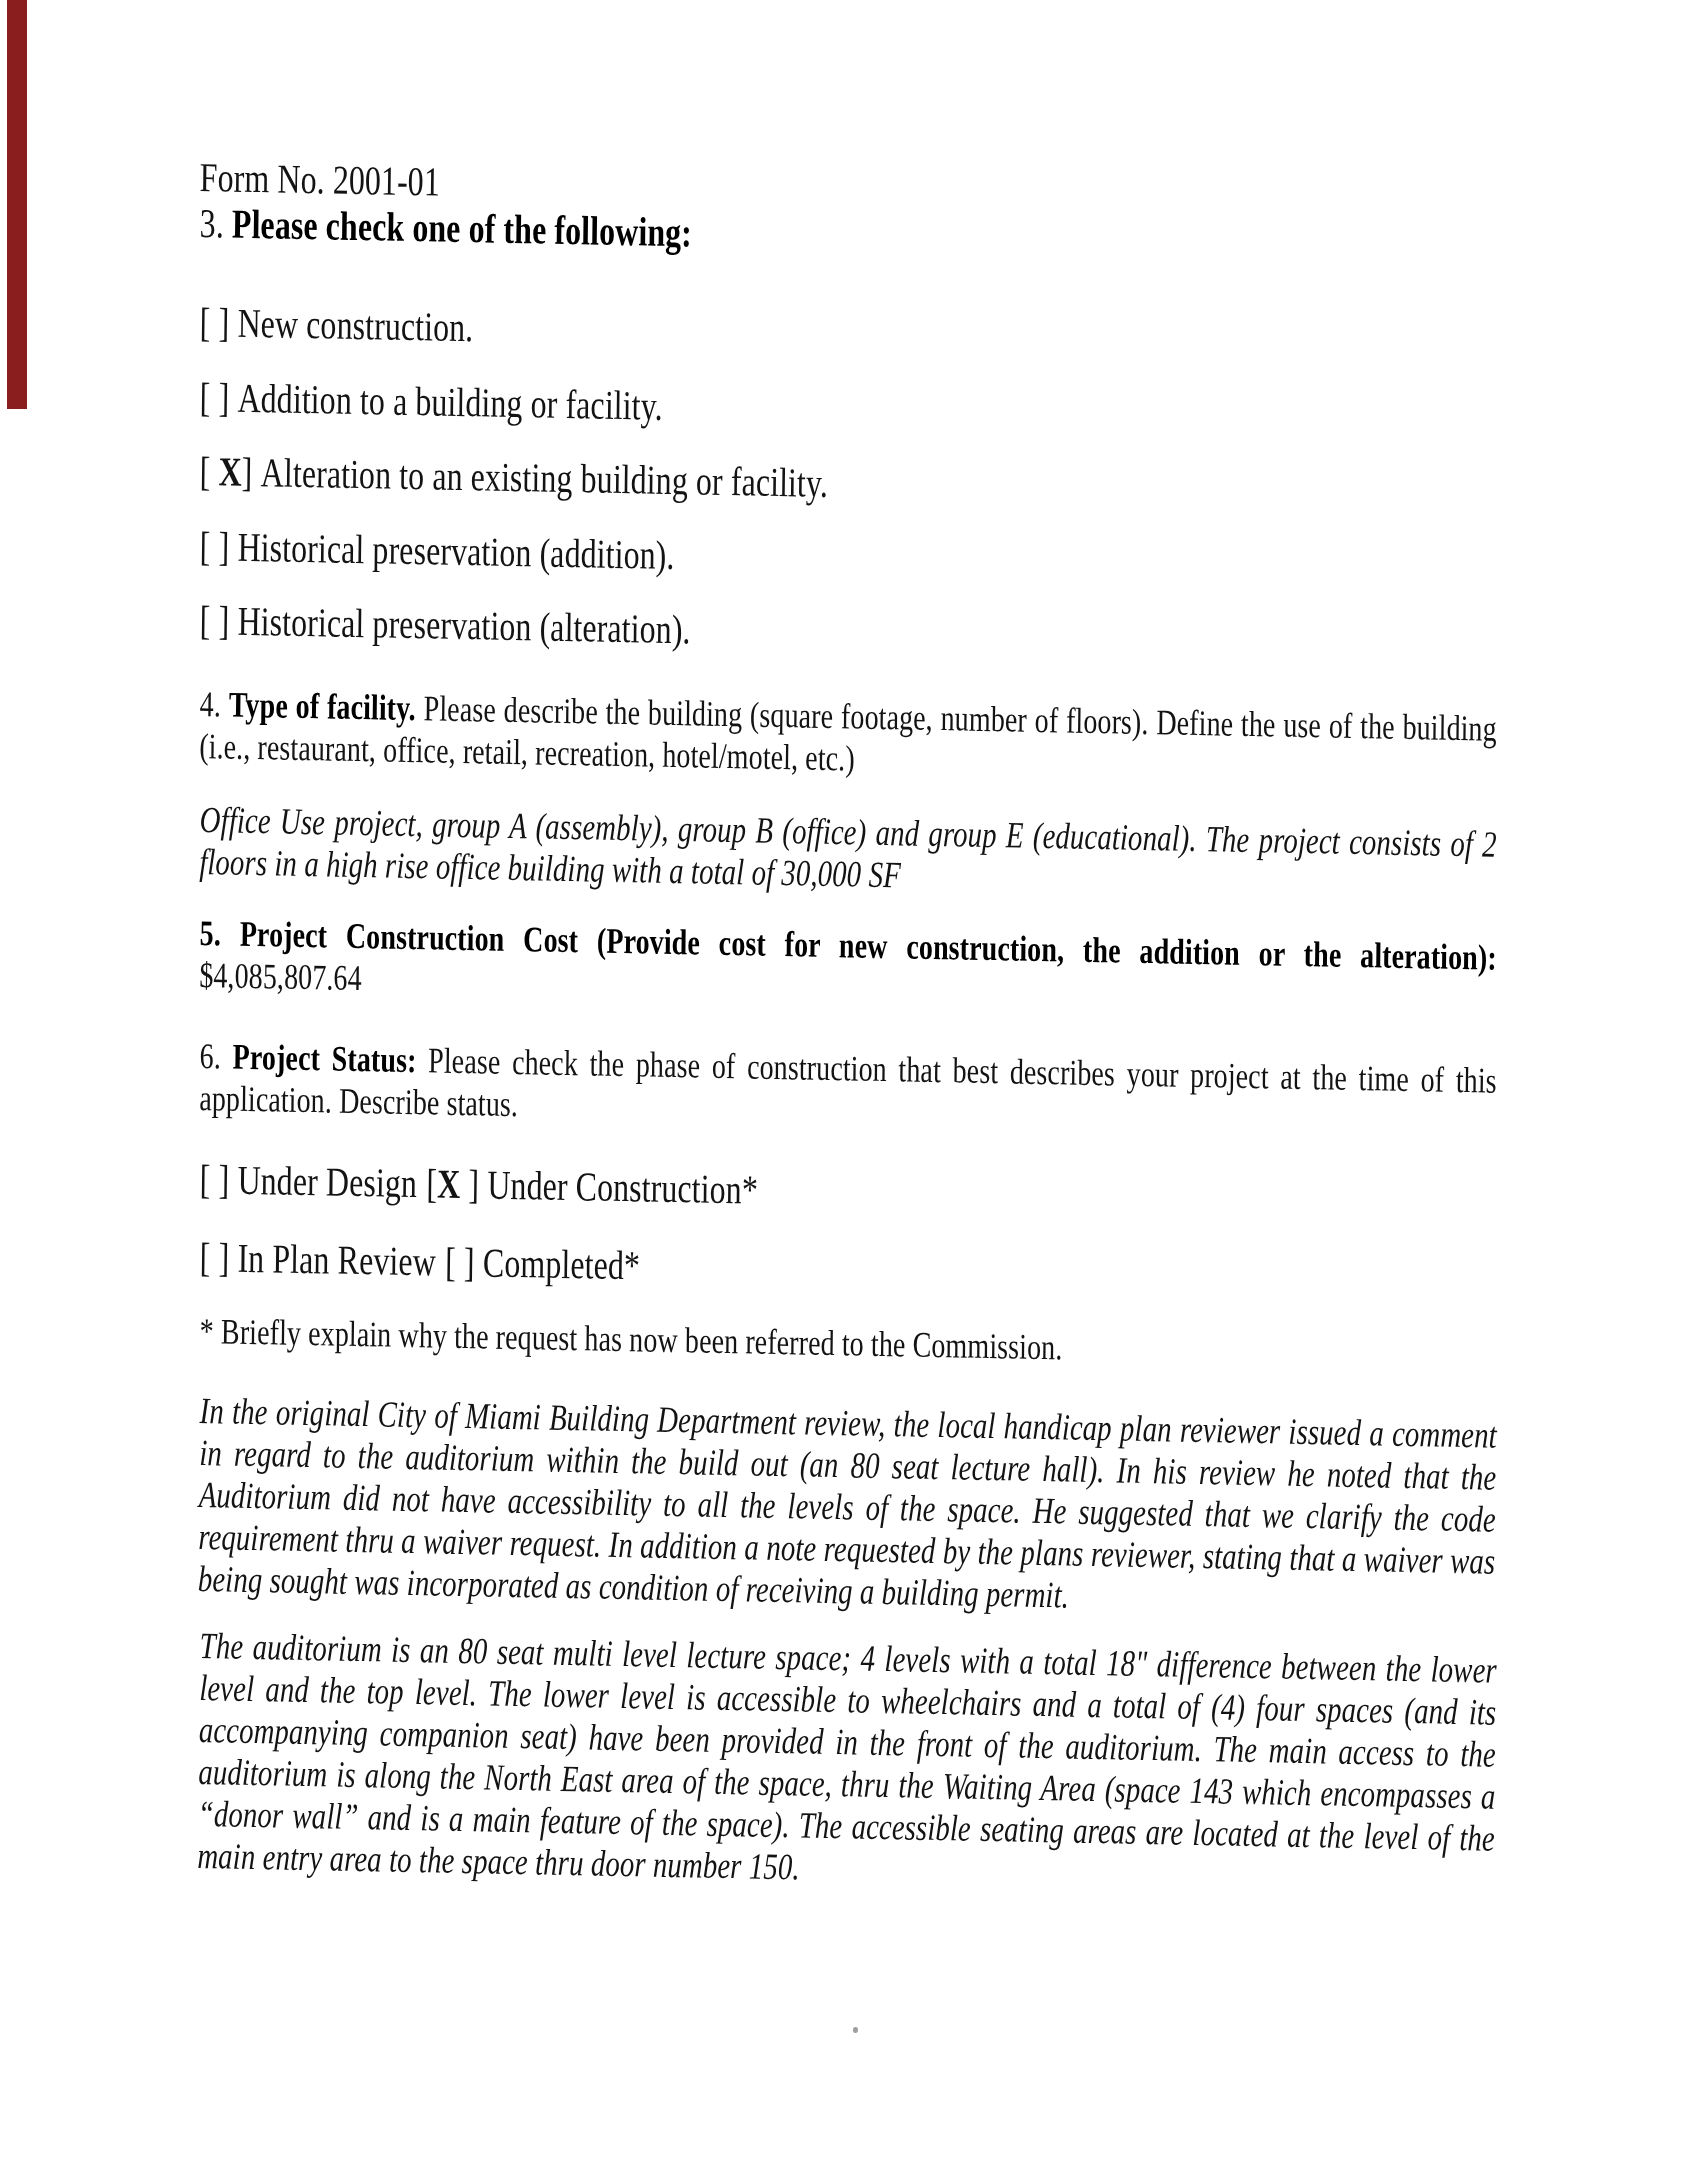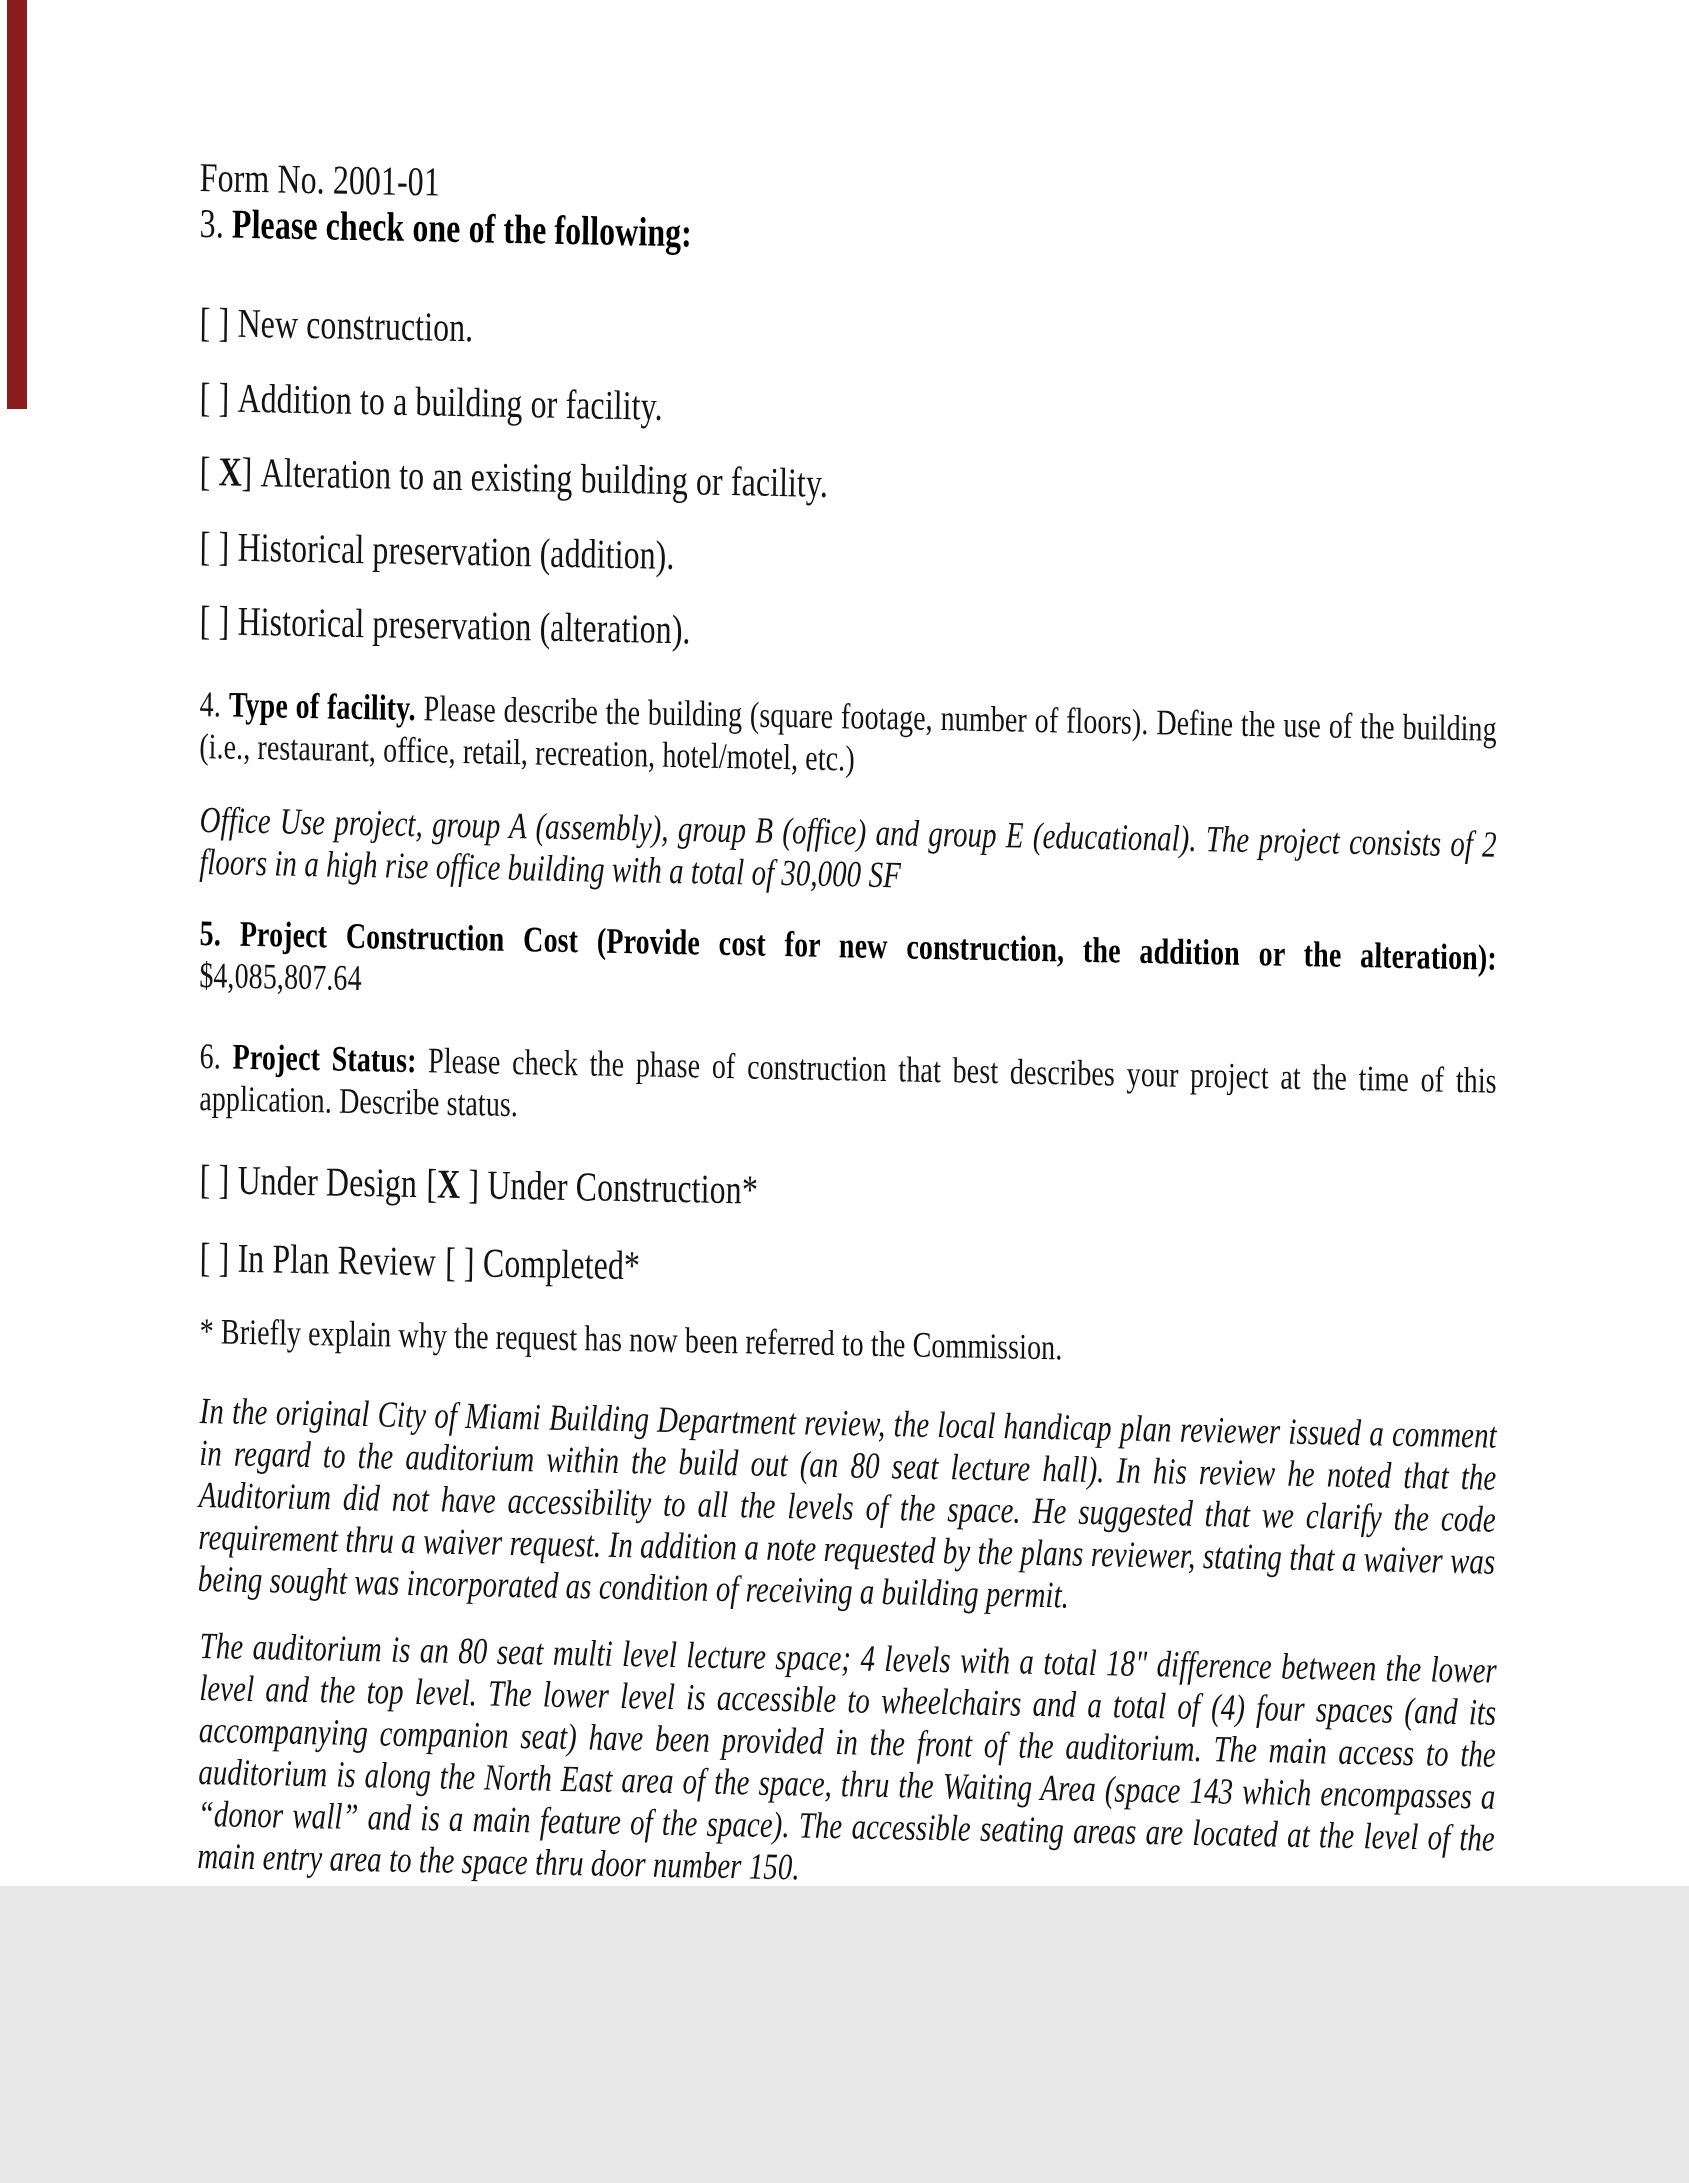--- a/index.html
+++ b/index.html
@@ -1,19 +1,19 @@
 <!DOCTYPE html>
 <html style="font-size:10.6px"><head>
 <meta charset="utf-8">
 <style>
   html, body { margin: 0; padding: 0; background: #e8e8e8; }
   .page {
     position: relative;
     width: 1690px;
-    height: 1886px;
+    height: 2183px;
     background: #ffffff;
     overflow: hidden;
     font-family: "Liberation Serif", "DejaVu Serif", serif;
     color: #131313;
   }
   .red-stripe {
     position: absolute;
     left: 6.6px;
     top: 0;
     width: 20px;

